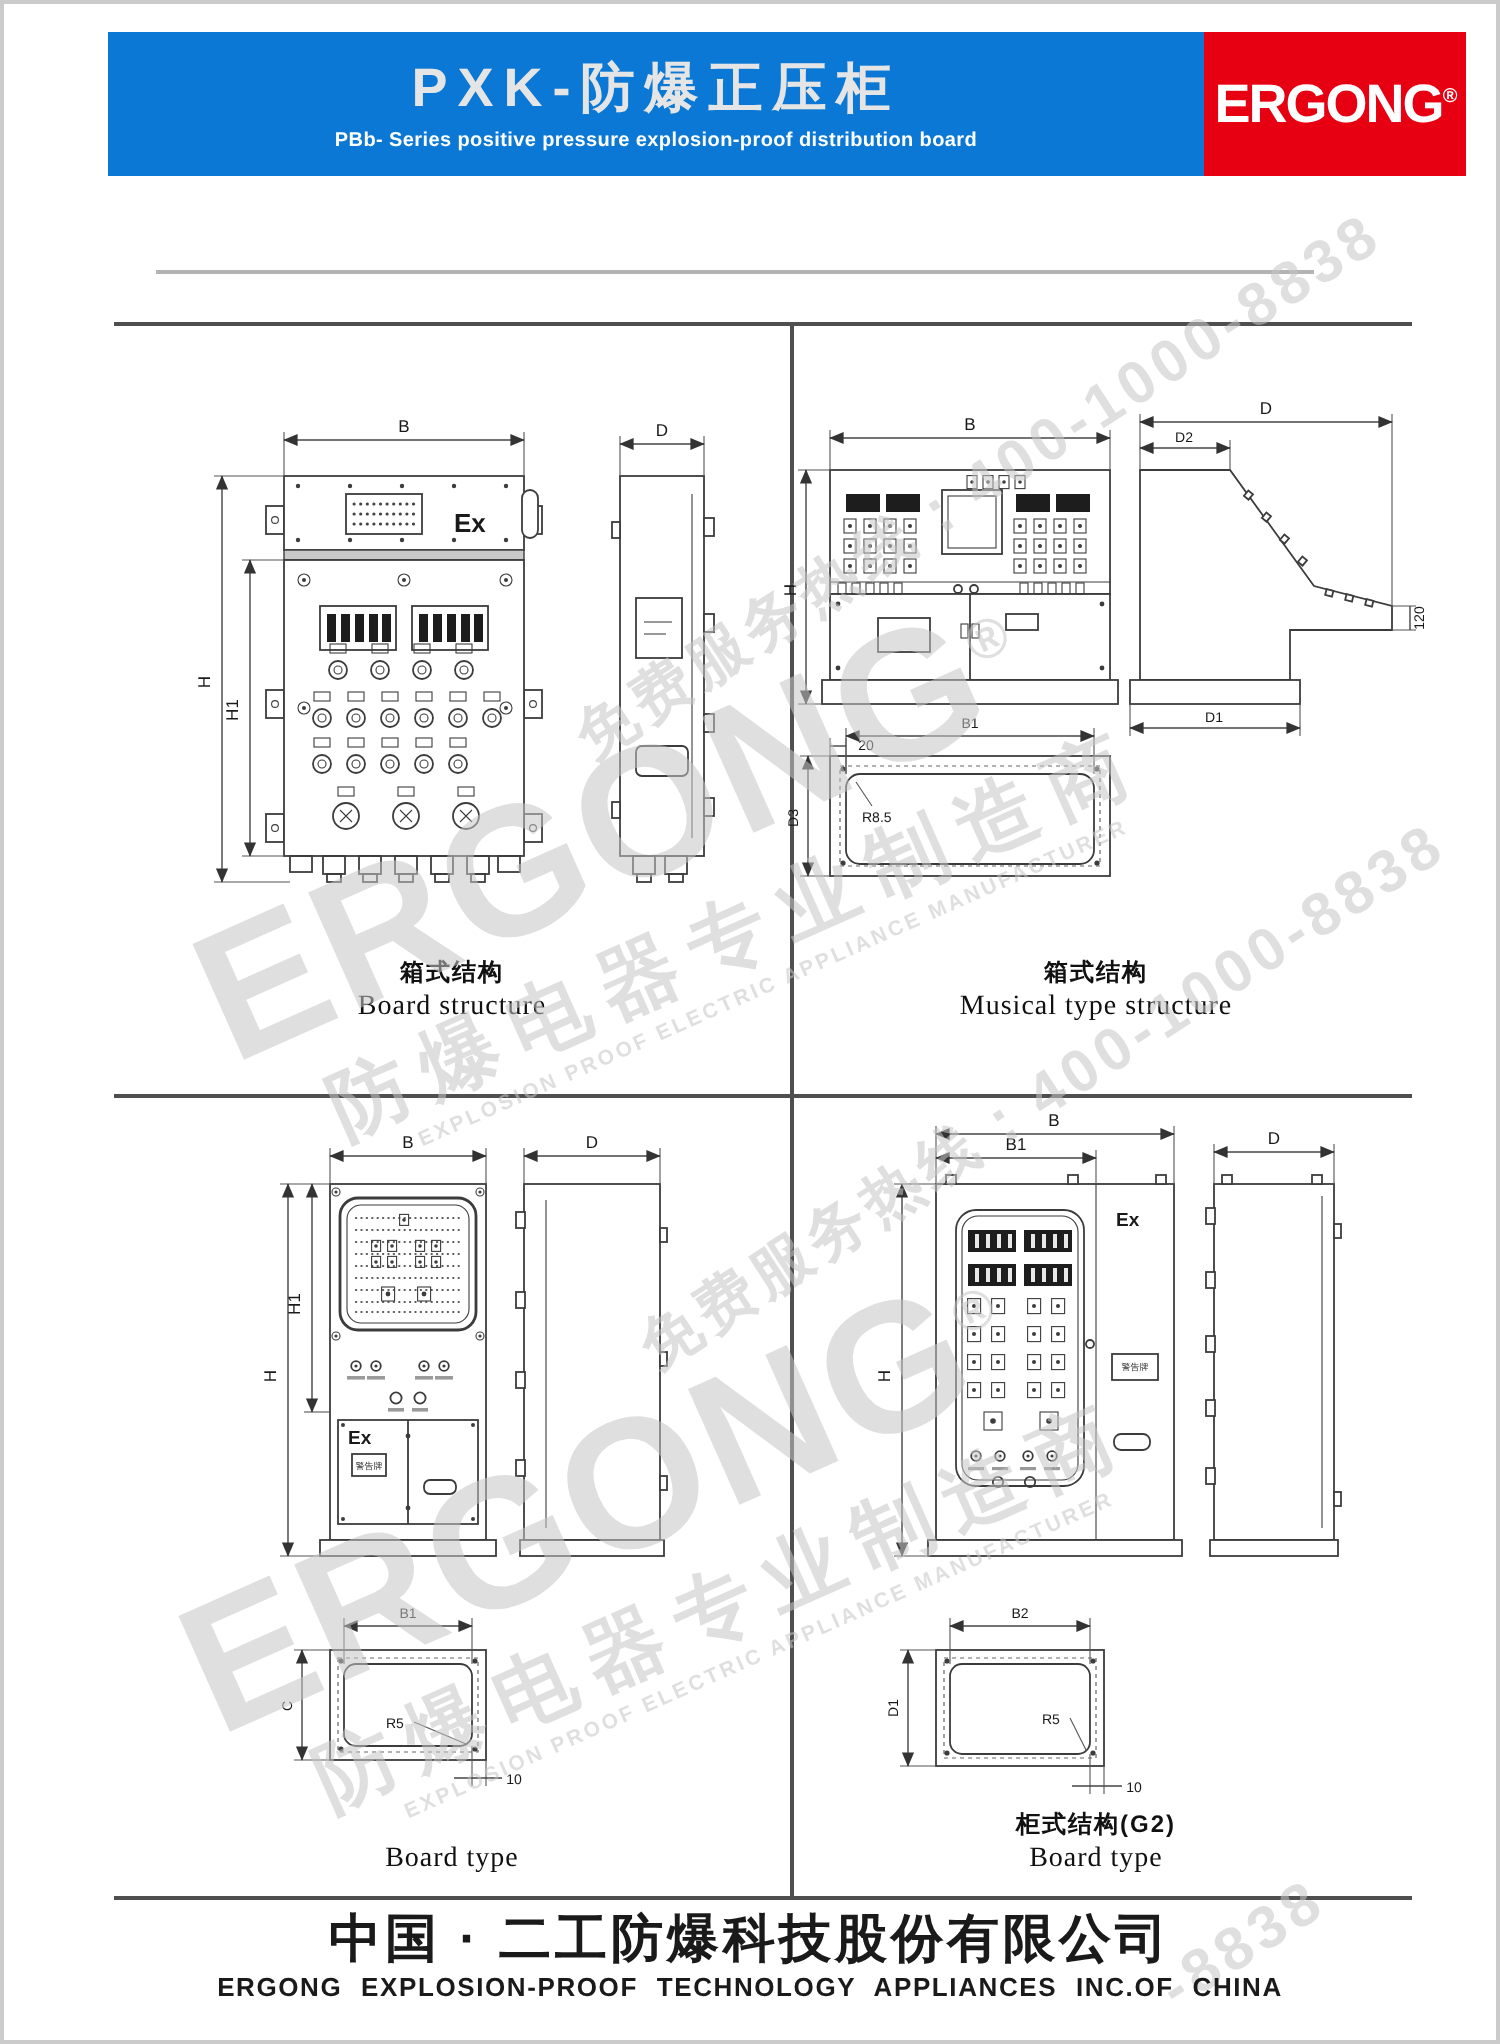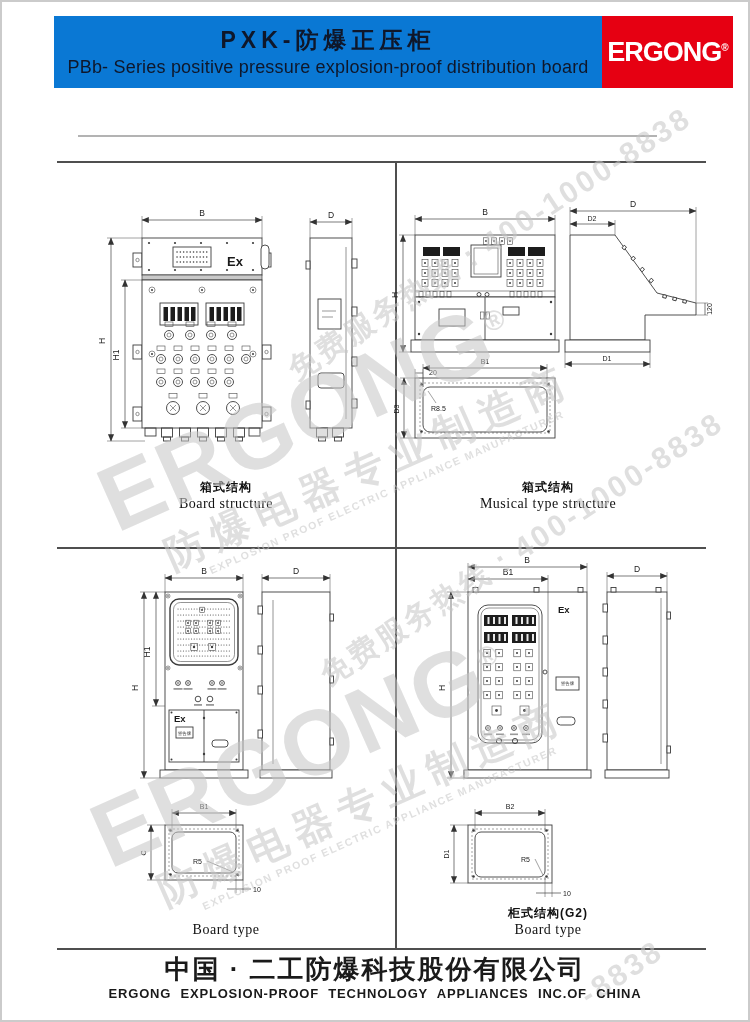--- a/index.html
+++ b/index.html
@@ -2,22 +2,22 @@
 <html><head>
 <meta charset="utf-8">
 <style>
   html,body{margin:0;padding:0;background:#fff;}
   #page{position:relative;width:750px;height:1022px;background:#ffffff;overflow:hidden;
         font-family:"Liberation Sans","DejaVu Sans",sans-serif;color:#1a1a1a;}
   .abs{position:absolute;}
   
   #header-bar{left:54px;top:16px;width:548px;height:72px;background:#0a78d4;
               display:flex;flex-direction:column;justify-content:center;align-items:center;}
-  #title-zh{color:#0f172a;font-size:23px;font-weight:bold;letter-spacing:5px;line-height:1.25;}
-  #title-en{color:#0f172a;font-size:18px;font-weight:normal;margin-top:3px;letter-spacing:0.2px;}
+  #title-zh{color:#e5e5e5;font-size:27px;font-weight:bold;letter-spacing:5px;line-height:1.25;}
+  #title-en{color:#ffffff;font-size:10px;font-weight:bold;margin-top:3px;letter-spacing:0.2px;}
   #brand-block{left:602px;top:16px;width:131px;height:72px;background:#e60012;
                display:flex;justify-content:center;align-items:center;}
   #brand-text{color:#fff;font-size:27px;font-weight:bold;letter-spacing:-1px;font-style:normal;}
   #brand-text sup{font-size:10px;vertical-align:super;}
   
   #section-head{left:78px;top:111px;display:flex;align-items:center;}
   #section-bullet{width:11px;height:11px;background:#2bb3e9;margin-right:8px;}
   #section-zh{font-size:15px;font-weight:bold;}
   #section-en{font-size:14px;margin-left:9px;}
   #section-rule{left:78px;top:135px;width:579px;height:1.5px;background:#b3b3b3;}

